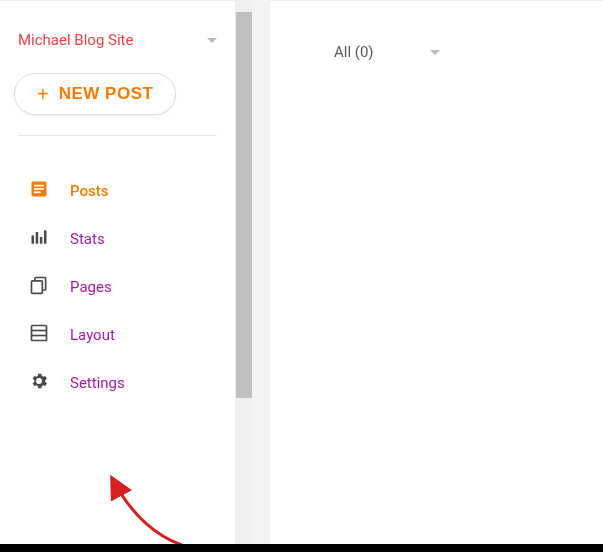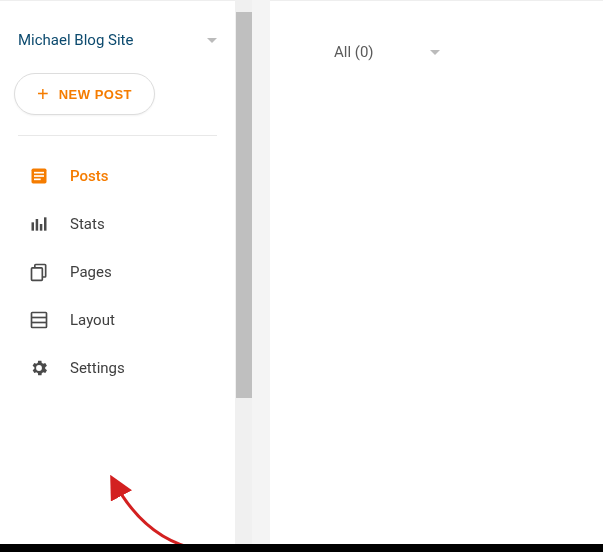--- a/index.html
+++ b/index.html
@@ -24,21 +24,21 @@
     }
     .blog-selector {
       display: flex;
       align-items: center;
       justify-content: space-between;
       padding: 30px 18px 12px 18px;
       cursor: pointer;
     }
     .blog-title {
       font-size: 15px;
-      color: #0c4a6e;
+      color: #ef4444;
       font-weight: 400;
     }
     .caret-down {
       width: 0;
       height: 0;
       border-left: 5px solid transparent;
       border-right: 5px solid transparent;
       border-top: 5px solid #bbb;
     }
     .new-post-btn {
@@ -55,52 +55,52 @@
       box-shadow: 0 1px 2px rgba(0,0,0,0.05);
     }
     .plus-icon {
       color: #f57c00;
       font-size: 20px;
       font-weight: 400;
       line-height: 1;
     }
     .new-post-label {
       color: #f57c00;
-      font-size: 13px;
+      font-size: 17px;
       font-weight: 600;
       letter-spacing: 0.5px;
     }
     .divider {
       border: none;
       border-top: 1px solid #e8e8e8;
       margin: 0 18px 10px 18px;
     }
     .nav-list {
       list-style: none;
       padding-top: 6px;
     }
     .nav-item {
       display: flex;
-      align-items: center;
+      align-items: flex-end;
       height: 48px;
       padding-left: 28px;
       cursor: pointer;
       gap: 20px;
     }
     .nav-icon {
       width: 22px;
       height: 22px;
       display: flex;
       align-items: center;
       justify-content: center;
       color: #4a4a4a;
     }
     .nav-label {
       font-size: 15px;
-      color: #404040;
+      color: #a21caf;
       font-weight: 400;
     }
     .nav-item.active .nav-icon { color: #f57c00; }
     .nav-item.active .nav-label { color: #f57c00; font-weight: 500; }
     .scroll-area {
       width: 35px;
       position: relative;
       background: #f4f4f4;
       border-left: 1px solid #f0f0f0;
     }

